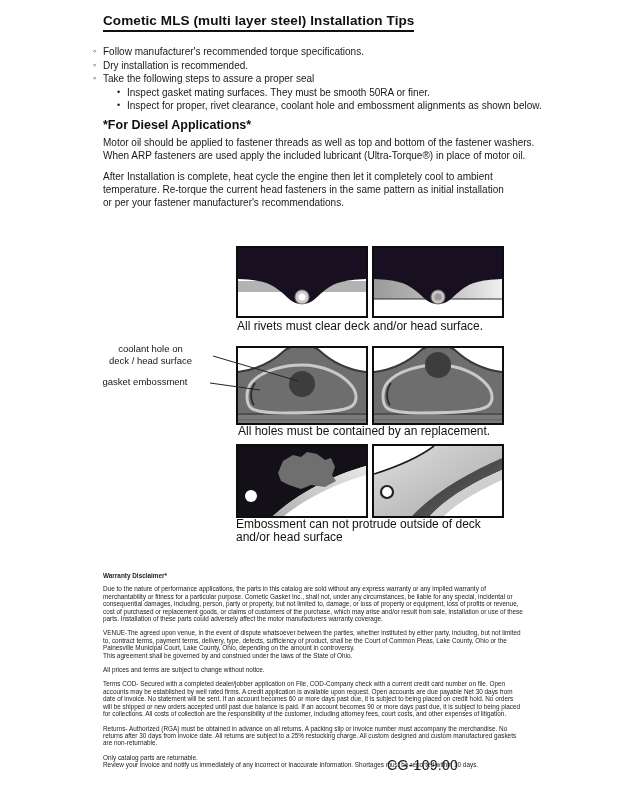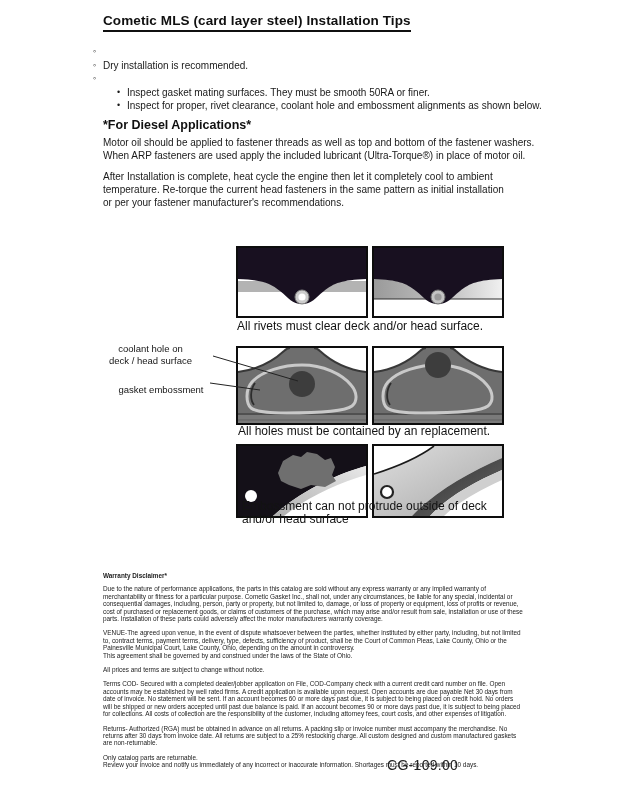--- a/index.html
+++ b/index.html
@@ -26,32 +26,34 @@
   .warranty .wp{margin:0 0 7px 0;white-space:pre-line;}
   .warranty .wh{font-weight:bold;margin:0 0 6px 0;}
   .footer-code{left:387px;top:757px;font-size:14px;color:#222;letter-spacing:0.3px;}
   .leader{left:0;top:0;pointer-events:none;}
 </style>
 </head>
 <body>
 
 <div class="page">
 
-  <div class="abs title">Cometic MLS (card layer steel) Installation Tips</div>
+  <div class="abs title">Cometic MLS (multi layer steel) Installation Tips</div>
 
   <div class="abs bullets">
     <div class="brow">
       <span class="mk">◦</span>
+      <span>Follow manufacturer's recommended torque specifications.</span>
     </div>
     <div class="brow">
       <span class="mk">◦</span>
       <span>Dry installation is recommended.</span>
     </div>
     <div class="brow">
       <span class="mk">◦</span>
+      <span>Take the following steps to assure a proper seal</span>
     </div>
     <div class="brow sub">
       <span class="mk">•</span>
       <span>Inspect gasket mating surfaces. They must be smooth 50RA or finer.</span>
     </div>
     <div class="brow sub">
       <span class="mk">•</span>
       <span>Inspect for proper, rivet clearance, coolant hole and embossment alignments as shown below.</span>
     </div>
   </div>
@@ -92,21 +94,21 @@
       <circle cx="64" cy="49" r="3.6" fill="#9a9a9a"></circle>
     </svg>
   </div>
   <div class="abs dcaption" style="left:237px;top:320px;">All rivets must clear deck and/or head surface.</div>
 
   <div class="abs dlabel" style="left:236px;top:331px;">RIGHT</div>
   <div class="abs dlabel" style="left:372px;top:331px;">WRONG</div>
 
   <div class="abs ann" style="left:90px;top:343px;width:121px;">coolant hole on
 deck / head surface</div>
-  <div class="abs ann" style="left:102px;top:376px;width:118px;margin-top:8px;">gasket embossment</div>
+  <div class="abs ann" style="left:86px;top:376px;width:118px;">gasket embossment</div>
 
   <div class="abs dbox" style="left:236px;top:346px;">
     <svg width="128" height="75" viewBox="0 0 128 75">
       <rect width="128" height="75" fill="#ffffff"></rect>
       <path d="M0,24 C16,22 33,15 46,3 C48,1 50,0 52,0 H76 C78,0 80,1 82,3 C95,15 112,22 128,24 V75 H0 Z" fill="#6e6e6e"></path>
       <path d="M0,24 C16,22 33,15 46,3 C48,1 50,0 52,0" fill="none" stroke="#383838" stroke-width="2"></path>
       <path d="M76,0 C78,0 80,1 82,3 C95,15 112,22 128,24" fill="none" stroke="#383838" stroke-width="2"></path>
       <line x1="0" y1="66" x2="128" y2="66" stroke="#474747" stroke-width="1.3"></line>
       <rect x="0" y="67" width="128" height="8" fill="#7a7a7a"></rect>
       <line x1="0" y1="72" x2="128" y2="72" stroke="#5a5a5a" stroke-width="0.8"></line>
@@ -167,21 +169,21 @@
         </linearGradient>
       </defs>
       <rect width="128" height="70" fill="#ffffff"></rect>
       <path d="M0,28 C22,21 44,12 60,0 H128 V12 C96,26 60,46 38,70 H0 Z" fill="url(#silverWide)"></path>
       <path d="M0,28 C22,21 44,12 60,0" fill="none" stroke="#1a1a1a" stroke-width="1.6"></path>
       <path d="M38,70 C60,46 96,26 128,12 V24 C100,36 72,52 56,70 Z" fill="url(#darkStripe)"></path>
       <path d="M56,70 C72,52 100,36 128,24 V34 C106,44 84,56 70,70 Z" fill="#cfcfcf"></path>
       <circle cx="13" cy="46" r="6" fill="#ffffff" stroke="#222222" stroke-width="2.2"></circle>
     </svg>
   </div>
-  <div class="abs dcaption" style="left:236px;top:500px;margin-left:6px;">Embossment can not protrude outside of deck
+  <div class="abs dcaption" style="left:236px;top:518px;">Embossment can not protrude outside of deck
 and/or head surface</div>
 
   <div class="abs warranty">
     <div class="wh">Warranty Disclaimer*</div>
     <p class="wp">Due to the nature of performance applications, the parts in this catalog are sold without any express warranty or any implied warranty of merchantability or fitness for a particular purpose. Cometic Gasket Inc., shall not, under any circumstances, be liable for any special, incidental or consequential damages, including, person, party or property, but not limited to, damage, or loss of property or equipment, loss of profits or revenue, cost of purchased or replacement goods, or claims of customers of the purchase, which may arise and/or result from sale, installation or use of these parts. Installation of these parts could adversely affect the motor manufacturers warranty coverage.</p>
     <p class="wp">VENUE-The agreed upon venue, in the event of dispute whatsoever between the parties, whether instituted by either party, including, but not limited to, contract terms, payment terms, delivery, type, defects, sufficiency of product, shall be the Court of Common Pleas, Lake County, Ohio or the Painesville Municipal Court, Lake County, Ohio, depending on the amount in controversy.
 This agreement shall be governed by and construed under the laws of the State of Ohio.</p>
     <p class="wp">All prices and terms are subject to change without notice.</p>
     <p class="wp">Terms COD- Secured with a completed dealer/jobber application on File, COD-Company check with a current credit card number on file. Open accounts may be established by well rated firms. A credit application is available upon request. Open accounts are due payable Net 30 days from date of invoice. No statement will be sent. If an account becomes 60 or more days past due, it is subject to being placed on credit hold. No orders will be shipped or new orders accepted until past due balance is paid. If an account becomes 90 or more days past due, it is subject to being placed for collections. All costs of collection are the responsibility of the customer, including attorney fees, court costs, and other expenses of litigation.</p>
     <p class="wp">Returns- Authorized (RGA) must be obtained in advance on all returns. A packing slip or invoice number must accompany the merchandise. No returns after 30 days from invoice date. All returns are subject to a 25% restocking charge. All custom designed and custom manufactured gaskets are non-returnable.</p>

